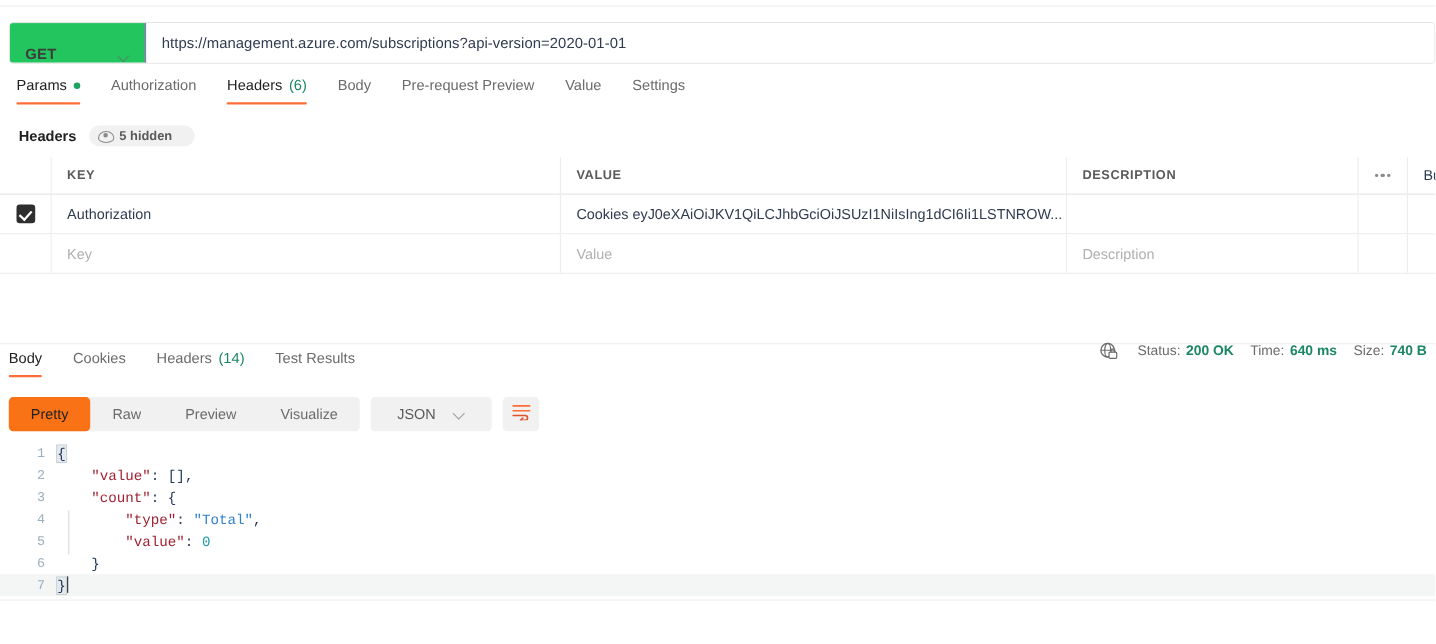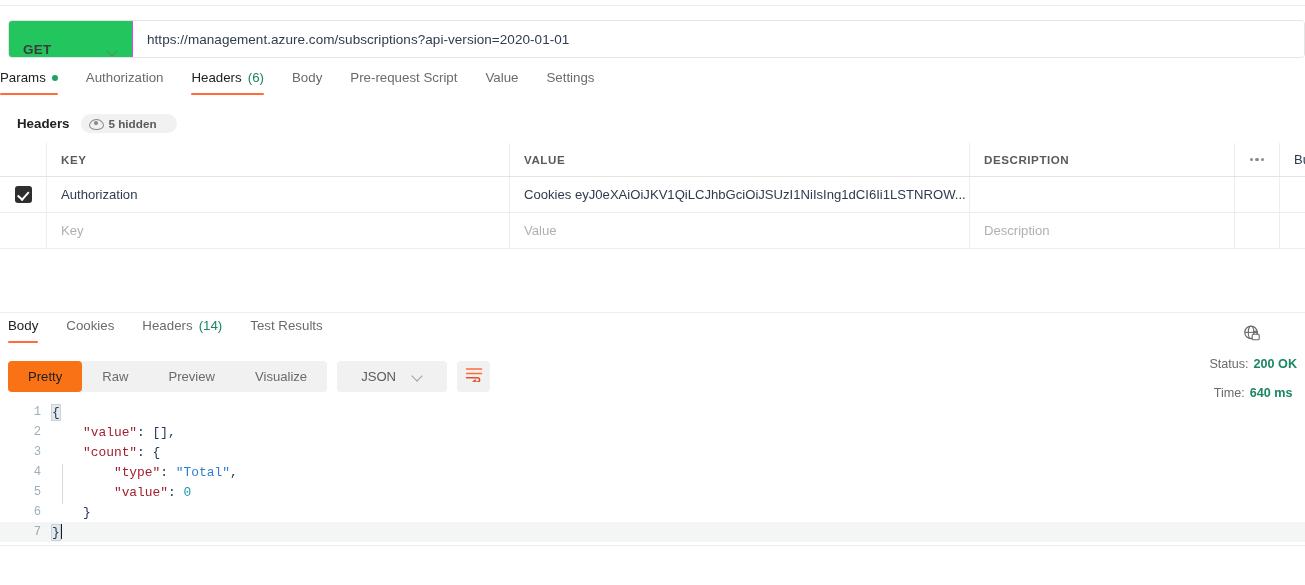--- a/index.html
+++ b/index.html
@@ -41,21 +41,21 @@
   }
   .url-input {
     flex:1; display:flex; align-items:center; padding:0 14px;
     font-size:13.5px; color:#2f3b4e; letter-spacing:.05px;
     background:#fff; cursor:text;
   }
 
   
   .req-tabs {
     position:absolute; left:0; top:70px; width:1305px; height:34px;
-    display:flex; align-items:flex-start; 
+    display:flex; align-items:flex-start; padding-left:15px;
   }
   .rtab {
     position:relative; font-size:13.3px; color:#6b6b6b;
     padding:0 14px 10px 14px; cursor:pointer; white-space:nowrap;
     display:flex; align-items:center; gap:6px;
   }
   .rtab:first-child { padding-left:0; }
   .rtab.active { color:#212121; font-weight:400; }
   .rtab.active::after{
     content:""; position:absolute; left:14px; right:14px; bottom:0;
@@ -120,22 +120,22 @@
   .pane-div {
     position:absolute; left:0; top:312px; width:1305px; height:1px; background:#ededed;
   }
 
   
   .res-tabs {
     position:absolute; left:0; top:318px; width:1000px; height:30px;
     display:flex; align-items:flex-start; padding-left:8px;
   }
   .res-status {
-    position:absolute; right:8px; top:324px; height:20px;
-    display:flex; align-items:center; gap:15px; font-size:12.6px; color:#6b6b6b;flex-direction:column;
+    position:absolute; right:8px; top:309px; height:20px;
+    display:flex; align-items:center; gap:15px; font-size:12.6px; color:#6b6b6b;
   }
   .st-grp { display:flex; align-items:center; gap:5px; white-space:nowrap; }
   .st-val { color:#1a8662; font-weight:600; }
   .globe-lock { width:18px; height:18px; position:relative; flex:none; margin-right:2px; }
 
   
   .view-bar { position:absolute; left:8px; top:360px; height:32px; display:flex; align-items:center; gap:10px; }
   .seg { display:flex; background:#f1f1f1; border-radius:4px; height:31px; align-items:center; }
   .seg-item {
     font-size:13.1px; color:#6b6b6b; padding:0 20px; height:31px;
@@ -204,21 +204,21 @@
       <span>Authorization</span>
     </div>
     <div class="rtab active">
       <span>Headers</span>
       <span class="count">(6)</span>
     </div>
     <div class="rtab">
       <span>Body</span>
     </div>
     <div class="rtab">
-      <span>Pre-request Script</span>
+      <span>Pre-request Preview</span>
     </div>
     <div class="rtab">
       <span>Value</span>
     </div>
     <div class="rtab">
       <span>Settings</span>
     </div>
   </div>
 
   <div class="hdr-bar">

